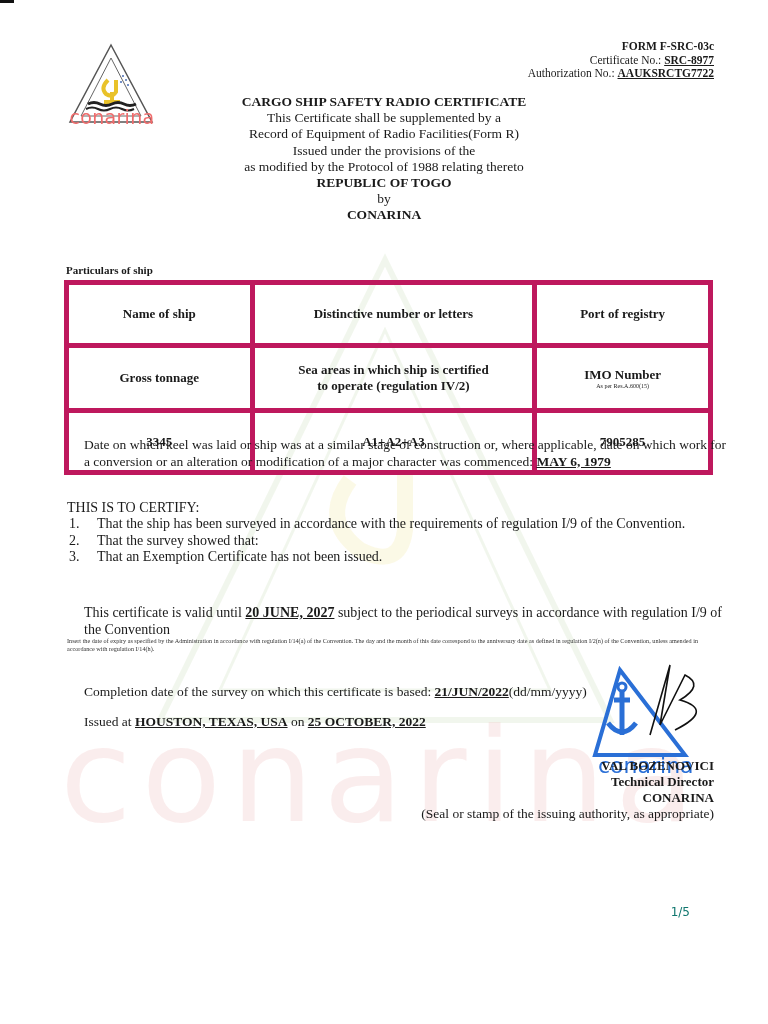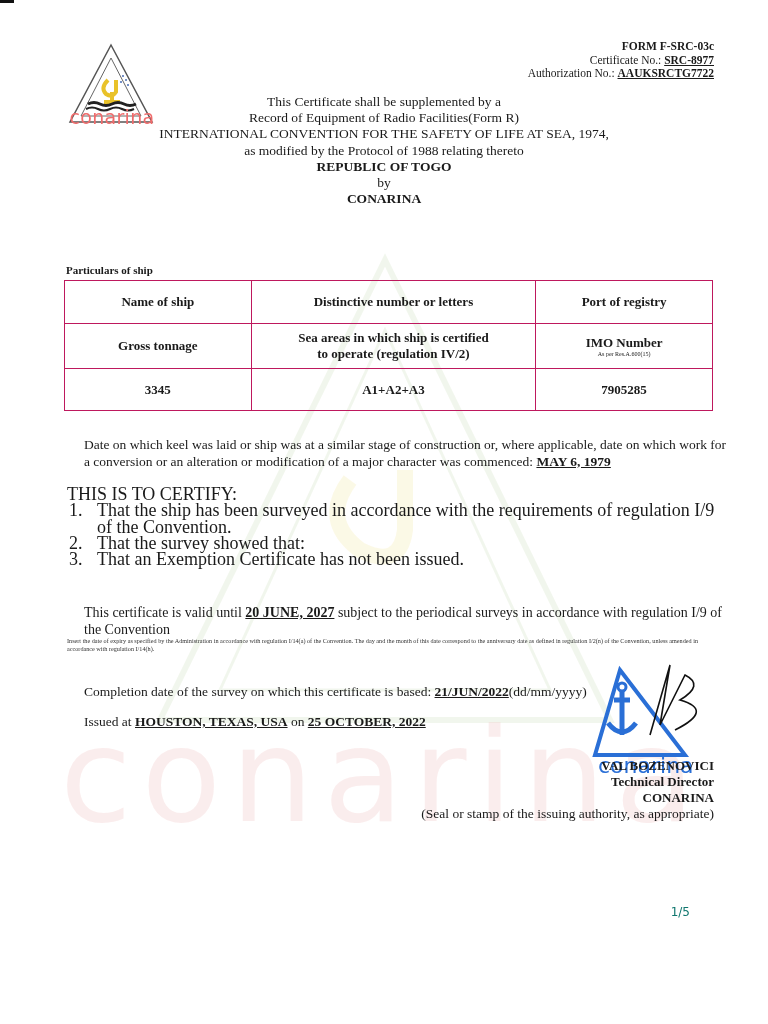--- a/index.html
+++ b/index.html
@@ -10,29 +10,29 @@
   .logo { left:68px; top:42px; width:86px; height:86px; }
   .logo-text { left:60px; top:106px; width:104px; text-align:center; font-family:"DejaVu Sans", sans-serif;
                color:#ef6b6b; font-size:19px; letter-spacing:0.3px; }
   .form-head { right:54px; top:40px; text-align:right; font-size:11.5px; line-height:13.5px; }
   .form-head b { font-weight:bold; }
   .form-head u { font-weight:bold; }
   .title-block { left:0; width:768px; top:94px; text-align:center; font-size:13.5px; line-height:16.2px; }
   .title-block .b { font-weight:bold; }
   .particulars { left:66px; top:264px; font-size:11px; font-weight:bold; }
   table.ship { position:absolute; left:64px; top:280px; width:649px; border-collapse:collapse; font-size:13px; }
-  table.ship td { border:1px solid #be185d; text-align:center; font-weight:bold; padding:4px; }
+  table.ship td { border:5px solid #be185d; text-align:center; font-weight:bold; padding:12px; }
   table.ship tr.r1 td { height:34px; }
   table.ship tr.r2 td { height:34px; }
   table.ship tr.r3 td { height:36px; line-height:16px; }
   table.ship tr.r4 td { height:33px; }
   .tiny { font-size:6px; font-weight:normal; display:block; line-height:7px; }
   .para { left:84px; width:650px; font-size:13.5px; line-height:16.5px; }
   .para u { font-weight:bold; }
-  .certify { left:67px; top:486px; width:650px; font-size:18px; line-height:16.3px; }
+  .certify { left:67px; top:500px; width:650px; font-size:14px; line-height:16.3px; }
   .certify .row { display:flex; }
   .certify .num { width:30px; flex:none; text-align:left; padding-left:2px; box-sizing:border-box; }
   .small-note { left:67px; top:637px; width:650px; font-size:6.2px; line-height:7.6px; color:#333; }
   .sig-block { right:54px; top:758px; text-align:right; font-size:13px; line-height:16px; font-weight:bold; }
   .seal-caption { right:54px; top:806px; font-size:13.5px; }
   .page-num { right:78px; top:905px; font-family:"DejaVu Sans", sans-serif; font-size:12px; color:#0f766e; }
   .stamp { left:590px; top:655px; width:150px; height:130px; }
   .watermark { left:150px; top:250px; width:470px; height:520px; opacity:0.13; }
   .wm-text { left:60px; top:700px; width:660px; font-family:"DejaVu Sans", sans-serif; font-size:130px;
              color:#f3cccc; opacity:0.35; letter-spacing:10px; }
@@ -62,23 +62,24 @@
 </svg>
 <div class="abs logo-text">conarina</div>
 
 <div class="abs form-head">
   <div><b>FORM F-SRC-03c</b></div>
   <div><span>Certificate No.:</span> <u>SRC-8977</u></div>
   <div><span>Authorization No.:</span> <u>AAUKSRCTG7722</u></div>
 </div>
 
 <div class="abs title-block">
+  <div class="b">CARGO SHIP SAFETY RADIO CERTIFICATE</div>
   <div>This Certificate shall be supplemented by a</div>
   <div>Record of Equipment of Radio Facilities(Form R)</div>
-  <div>INTERNATIONAL CONVENTION FOR THE SAFETY OF LIFE AT SEA, 1974,</div>
+  <div>Issued under the provisions of the</div>
   <div>as modified by the Protocol of 1988 relating thereto</div>
   <div class="b">REPUBLIC OF TOGO</div>
   <div>by</div>
   <div class="b">CONARINA</div>
 </div>
 
 <div class="abs particulars">Particulars of ship</div>
 <table class="ship">
   <colgroup>
       <col style="width:187px">

